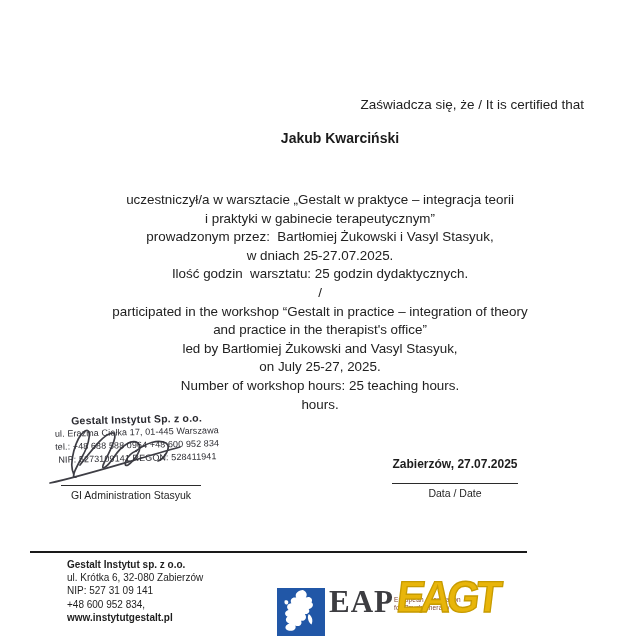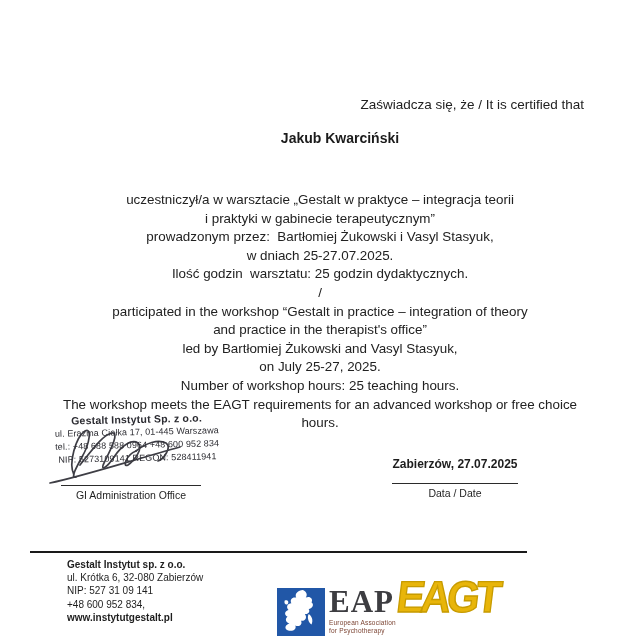--- a/index.html
+++ b/index.html
@@ -41,21 +41,21 @@
   .date-block{position:absolute;left:390px;top:457px;width:130px;text-align:center;}
   .date-value{font-size:12px;font-weight:600;color:#1d1d1d;white-space:pre;text-align:center;}
   .date-rule{width:126px;margin:12px auto 3px auto;border-top:1.6px solid #2b2b2b;}
   .date-label{font-size:10.5px;color:#1f1f1f;}
   
   .footer-rule{position:absolute;left:30px;top:551px;width:497px;height:2px;background:#1a1a1a;}
   .footer-info{position:absolute;left:67px;top:558px;font-size:10px;line-height:13.2px;color:#1e1e1e;}
   .footer-info .b{font-weight:700;}
   .eap-logo{position:absolute;left:277px;top:588px;display:flex;align-items:flex-start;}
   .eap-square{width:48px;height:48px;display:block;}
-  .eap-textcol{margin-left:4px;display:flex;flex-direction:column;}
+  .eap-textcol{margin-left:4px;display:flex;flex-direction:row;align-items:center;}
   .eap-acronym{
     font-family:"Liberation Serif","DejaVu Serif",serif;font-size:31px;line-height:28px;
     font-weight:600;color:#3d3d41;letter-spacing:1px;
   }
   .eap-subtitle{font-size:6.5px;line-height:7.5px;color:#7c4433;margin-top:3px;letter-spacing:.2px;}
   .eagt-logo{
     position:absolute;left:397px;top:576px;
     font-family:"Liberation Sans",sans-serif;font-size:42px;font-weight:700;
     color:#e8b50a;-webkit-text-stroke:1.3px #c79b00;letter-spacing:-4px;
     transform:skewX(-7deg) scaleY(1.05);line-height:42px;
@@ -76,21 +76,20 @@
     <div class="line">i praktyki w gabinecie terapeutycznym”</div>
     <div class="line">prowadzonym przez:  Bartłomiej Żukowski i Vasyl Stasyuk,</div>
     <div class="line">w dniach 25-27.07.2025.</div>
     <div class="line">Ilość godzin  warsztatu: 25 godzin dydaktycznych.</div>
     <div class="line">/</div>
     <div class="line">participated in the workshop “Gestalt in practice – integration of theory</div>
     <div class="line">and practice in the therapist's office”</div>
     <div class="line">led by Bartłomiej Żukowski and Vasyl Stasyuk,</div>
     <div class="line">on July 25-27, 2025.</div>
     <div class="line">Number of workshop hours: 25 teaching hours.</div>
-    <div class="line">The workshop meets the EAGT requirements for an advanced workshop or free choice</div>
     <div class="line">hours.</div>
   </div>
 
   <div class="stamp">
     <div class="stamp-company">Gestalt Instytut Sp. z o.o.</div>
     <div class="stamp-line">ul. Erazma Ciołka 17, 01-445 Warszawa</div>
     <div class="stamp-line">tel.: +48 688 588 0964 +48 600 952 834</div>
     <div class="stamp-line">NIP: 5273109141 REGON: 528411941</div>
   </div>
 
@@ -99,21 +98,21 @@
       <path d="M44 62 C38 50, 46 24, 55 18 C62 14, 60 30, 52 44 C46 55, 40 66, 46 64"></path>
       <path d="M50 52 C60 40, 72 22, 82 20 C90 19, 80 38, 74 50 C70 58, 76 56, 84 44"></path>
       <path d="M84 44 C92 32, 102 26, 108 30 C114 35, 104 48, 98 52 C92 55, 96 42, 106 38"></path>
       <path d="M106 38 C116 30, 128 26, 136 30 C142 34, 134 46, 128 48"></path>
       <path d="M20 70 C50 64, 100 48, 150 34"></path>
     </g>
   </svg>
 
   <div class="sign-block">
     <div class="sign-rule"></div>
-    <div class="sign-label">GI Administration Office</div>
+    <div class="sign-label">GI Administration Stasyuk</div>
   </div>
 
   <div class="date-block">
     <div class="date-value">Zabierzów, 27.07.2025</div>
     <div class="date-rule"></div>
     <div class="date-label">Data / Date</div>
   </div>
 
   <div class="footer-rule"></div>
 

